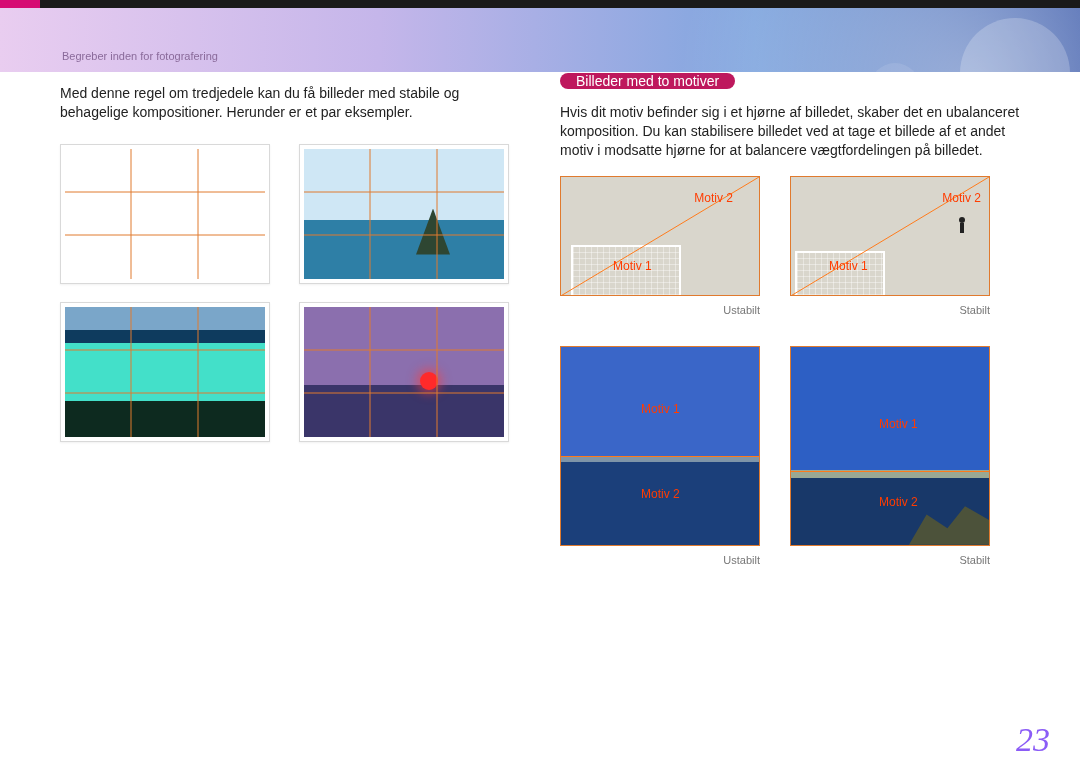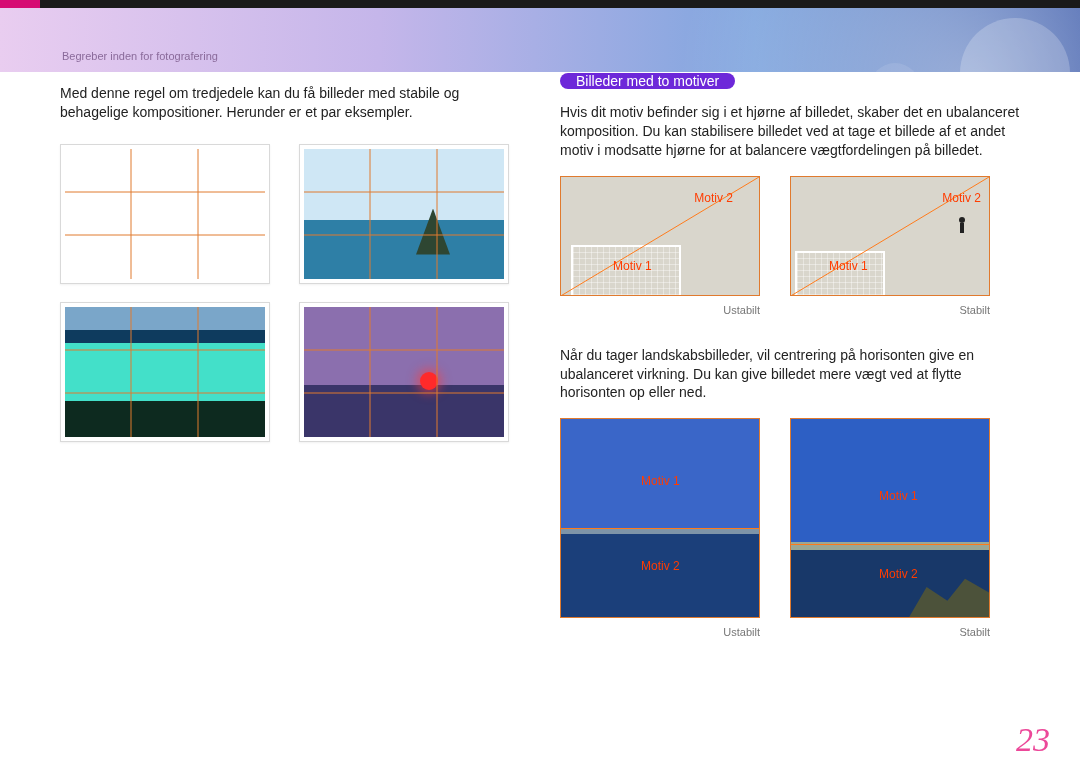--- a/index.html
+++ b/index.html
@@ -44,21 +44,21 @@
     border: 1px solid #d9d9d9; padding: 4px; background: #fff; box-shadow: 0 1px 2px rgba(0,0,0,0.06);
     width: 210px; height: 140px; position: relative;
   }
   .thumb .inner { width: 100%; height: 100%; position: relative; overflow: hidden; }
   .ruleof3 svg { position: absolute; inset: 0; }
   .sea1 { background: linear-gradient(#cfe7f5 0 55%, #2e7fa6 55% 100%); }
   .lake { background: linear-gradient(#7aa6c9 0 18%, #0e3b5e 18% 28%, #43e0c9 28% 72%, #0d2a1f 72% 100%); }
   .sunset { background: linear-gradient(#8b6fae 0 60%, #3a3569 60% 100%); }
   .sun { position:absolute; left:58%; top:50%; width:18px; height:18px; border-radius:50%; background:#ff2a2a; box-shadow:0 0 10px 4px rgba(255,60,60,0.5);}
   .pill {
-    display: inline-block; background: #6d28d9; color: #fff; font-size: 14px;
+    display: inline-block; background: #be185d; color: #fff; font-size: 14px;
     padding: 0 16px; border-radius: 14px; margin-bottom: 14px;
   }
   .body { font-size: 14px; color: #222; line-height: 1.35; margin-bottom: 16px; }
   .pair { display: flex; gap: 30px; margin-bottom: 30px; justify-content: flex-start;}
   .cardboxW { width: 200px; }
   .cardbox { border: 1px solid #e07a2e; padding: 0; background:#d9d6cc; position:relative; overflow:hidden;}
   .cardbox.h { height: 120px; }
   .cardbox.v { height: 200px; }
   .cap { text-align: right; font-size: 11px; color: #777; margin-top: 8px; }
   .mlabel { position:absolute; font-size: 12px; color: #ff3c00; font-weight: 400;}
@@ -66,21 +66,21 @@
   .goalnet::before { content:""; position:absolute; inset:0; background:
      repeating-linear-gradient(0deg, rgba(255,255,255,0.4) 0 1px, transparent 1px 6px),
      repeating-linear-gradient(90deg, rgba(255,255,255,0.4) 0 1px, transparent 1px 6px);}
   .walker { position:absolute; right:22px; top:40px; width:10px; height:18px;}
   .walker .h { width:6px; height:6px; border-radius:50%; background:#222; margin:0 auto;}
   .walker .b { width:4px; height:10px; background:#222; margin:0 auto;}
   .seascape { background: linear-gradient(#3a66c8 0 55%, #7e94a8 55% 58%, #1b3f7a 58% 100%);}
   .seascape2 { background: linear-gradient(#2d5fc4 0 62%, #9aa894 62% 66%, #183869 66% 100%);}
   .rocks { position:absolute; right:0; bottom:0; width:80px; height:55px; background:#4c523a; clip-path: polygon(0 100%, 22% 45%, 48% 70%, 70% 30%, 100% 55%, 100% 100%);}
   .hline { position:absolute; left:0; right:0; height:0; border-top:1px solid #ff7a1a;}
-  .pagenum { position:absolute; right:30px; bottom:6px; font-size:34px; color:#ec4899; font-style:italic; font-family: Georgia, serif;}
+  .pagenum { position:absolute; right:30px; bottom:6px; font-size:34px; color:#8b5cf6; font-style:italic; font-family: Georgia, serif;}
 </style>
 </head>
 <body>
 
 <div class="topbar">
     <div class="pink"></div>
   </div>
 <div class="gradient-band">
   <div class="bokeh1"></div>
   <div class="bokeh2"></div>
@@ -168,21 +168,20 @@
           <svg viewBox="0 0 200 120" preserveAspectRatio="none" style="position:absolute;inset:0">
             <line x1="0" y1="120" x2="200" y2="0" stroke="#ff7a1a" stroke-width="1"></line>
           </svg>
           <span class="mlabel" style="left:38px; bottom:22px">Motiv 1</span>
           <span class="mlabel" style="right:8px; top:14px">Motiv 2</span>
         </div>
         <div class="cap">Stabilt</div>
       </div>
     </div>
 
-    <p class="body">Når du tager landskabsbilleder, vil centrering på horisonten give en ubalanceret virkning. Du kan give billedet mere vægt ved at flytte horisonten op eller ned.</p>
 
     <div class="pair">
       <div class="cardboxW">
         <div class="cardbox v seascape">
           <div class="hline" style="top:55%"></div>
           <span class="mlabel" style="left:80px; top:55px">Motiv 1</span>
           <span class="mlabel" style="left:80px; top:140px">Motiv 2</span>
         </div>
         <div class="cap">Ustabilt</div>
       </div>

